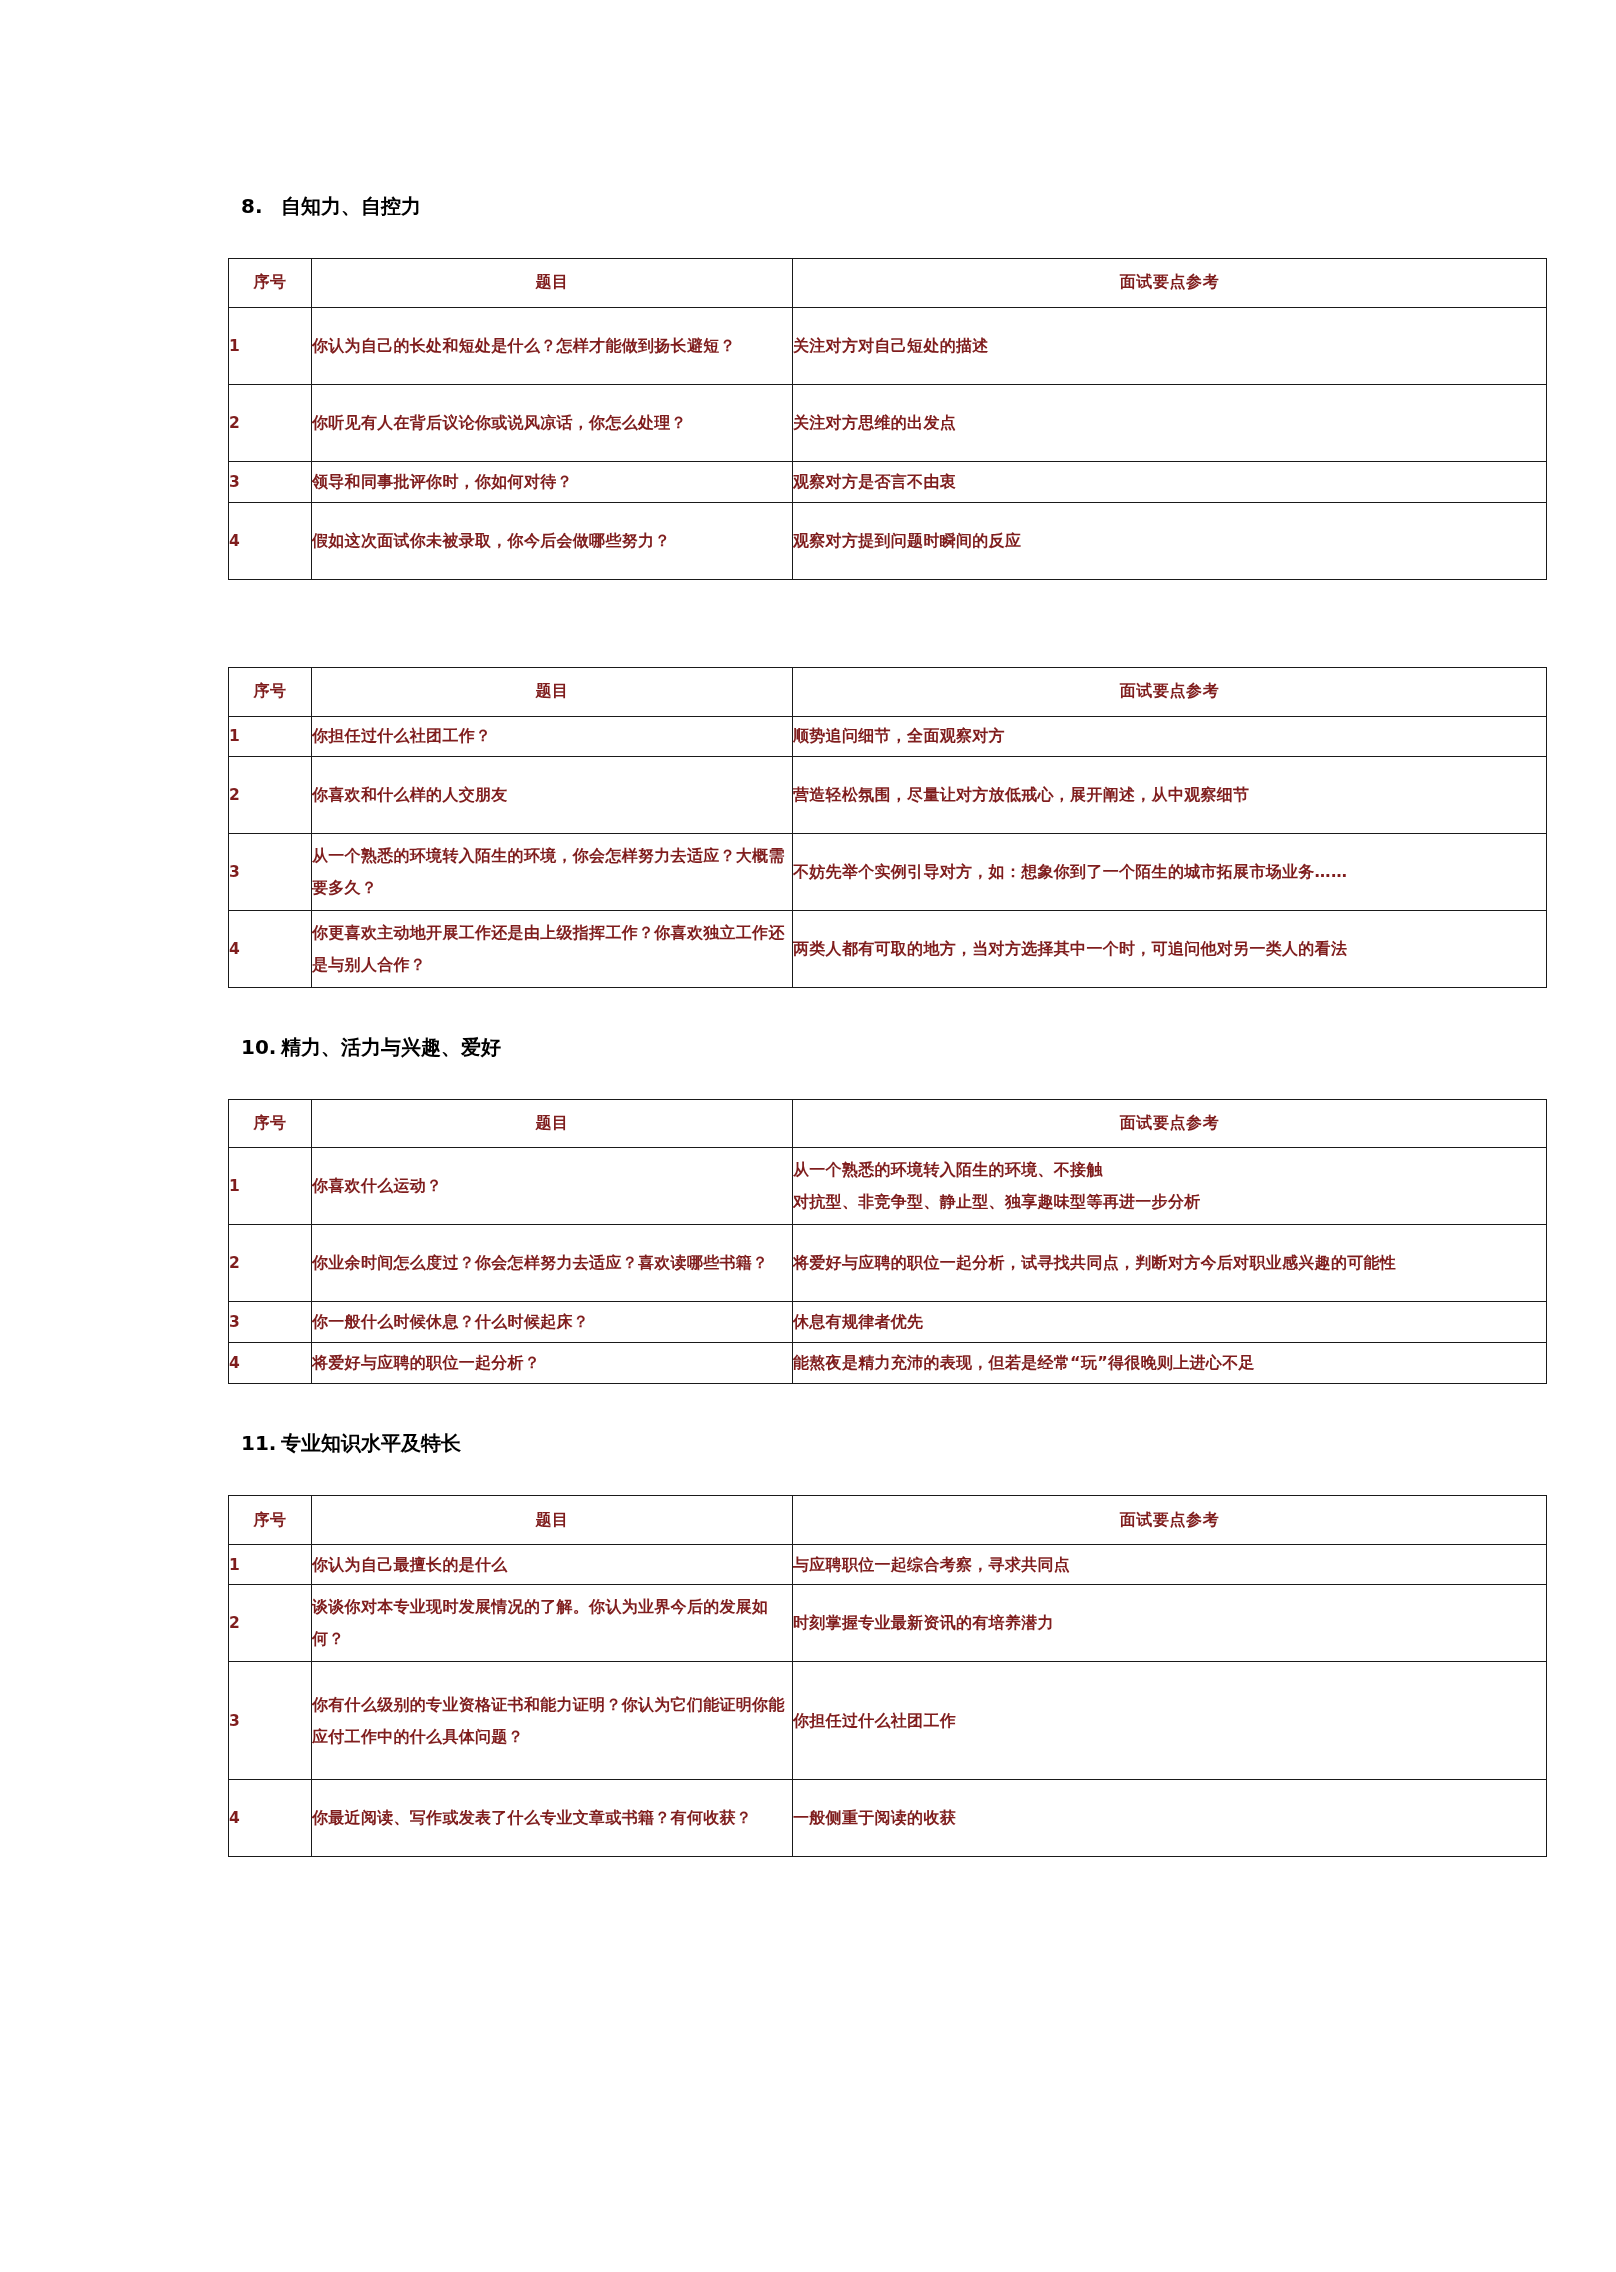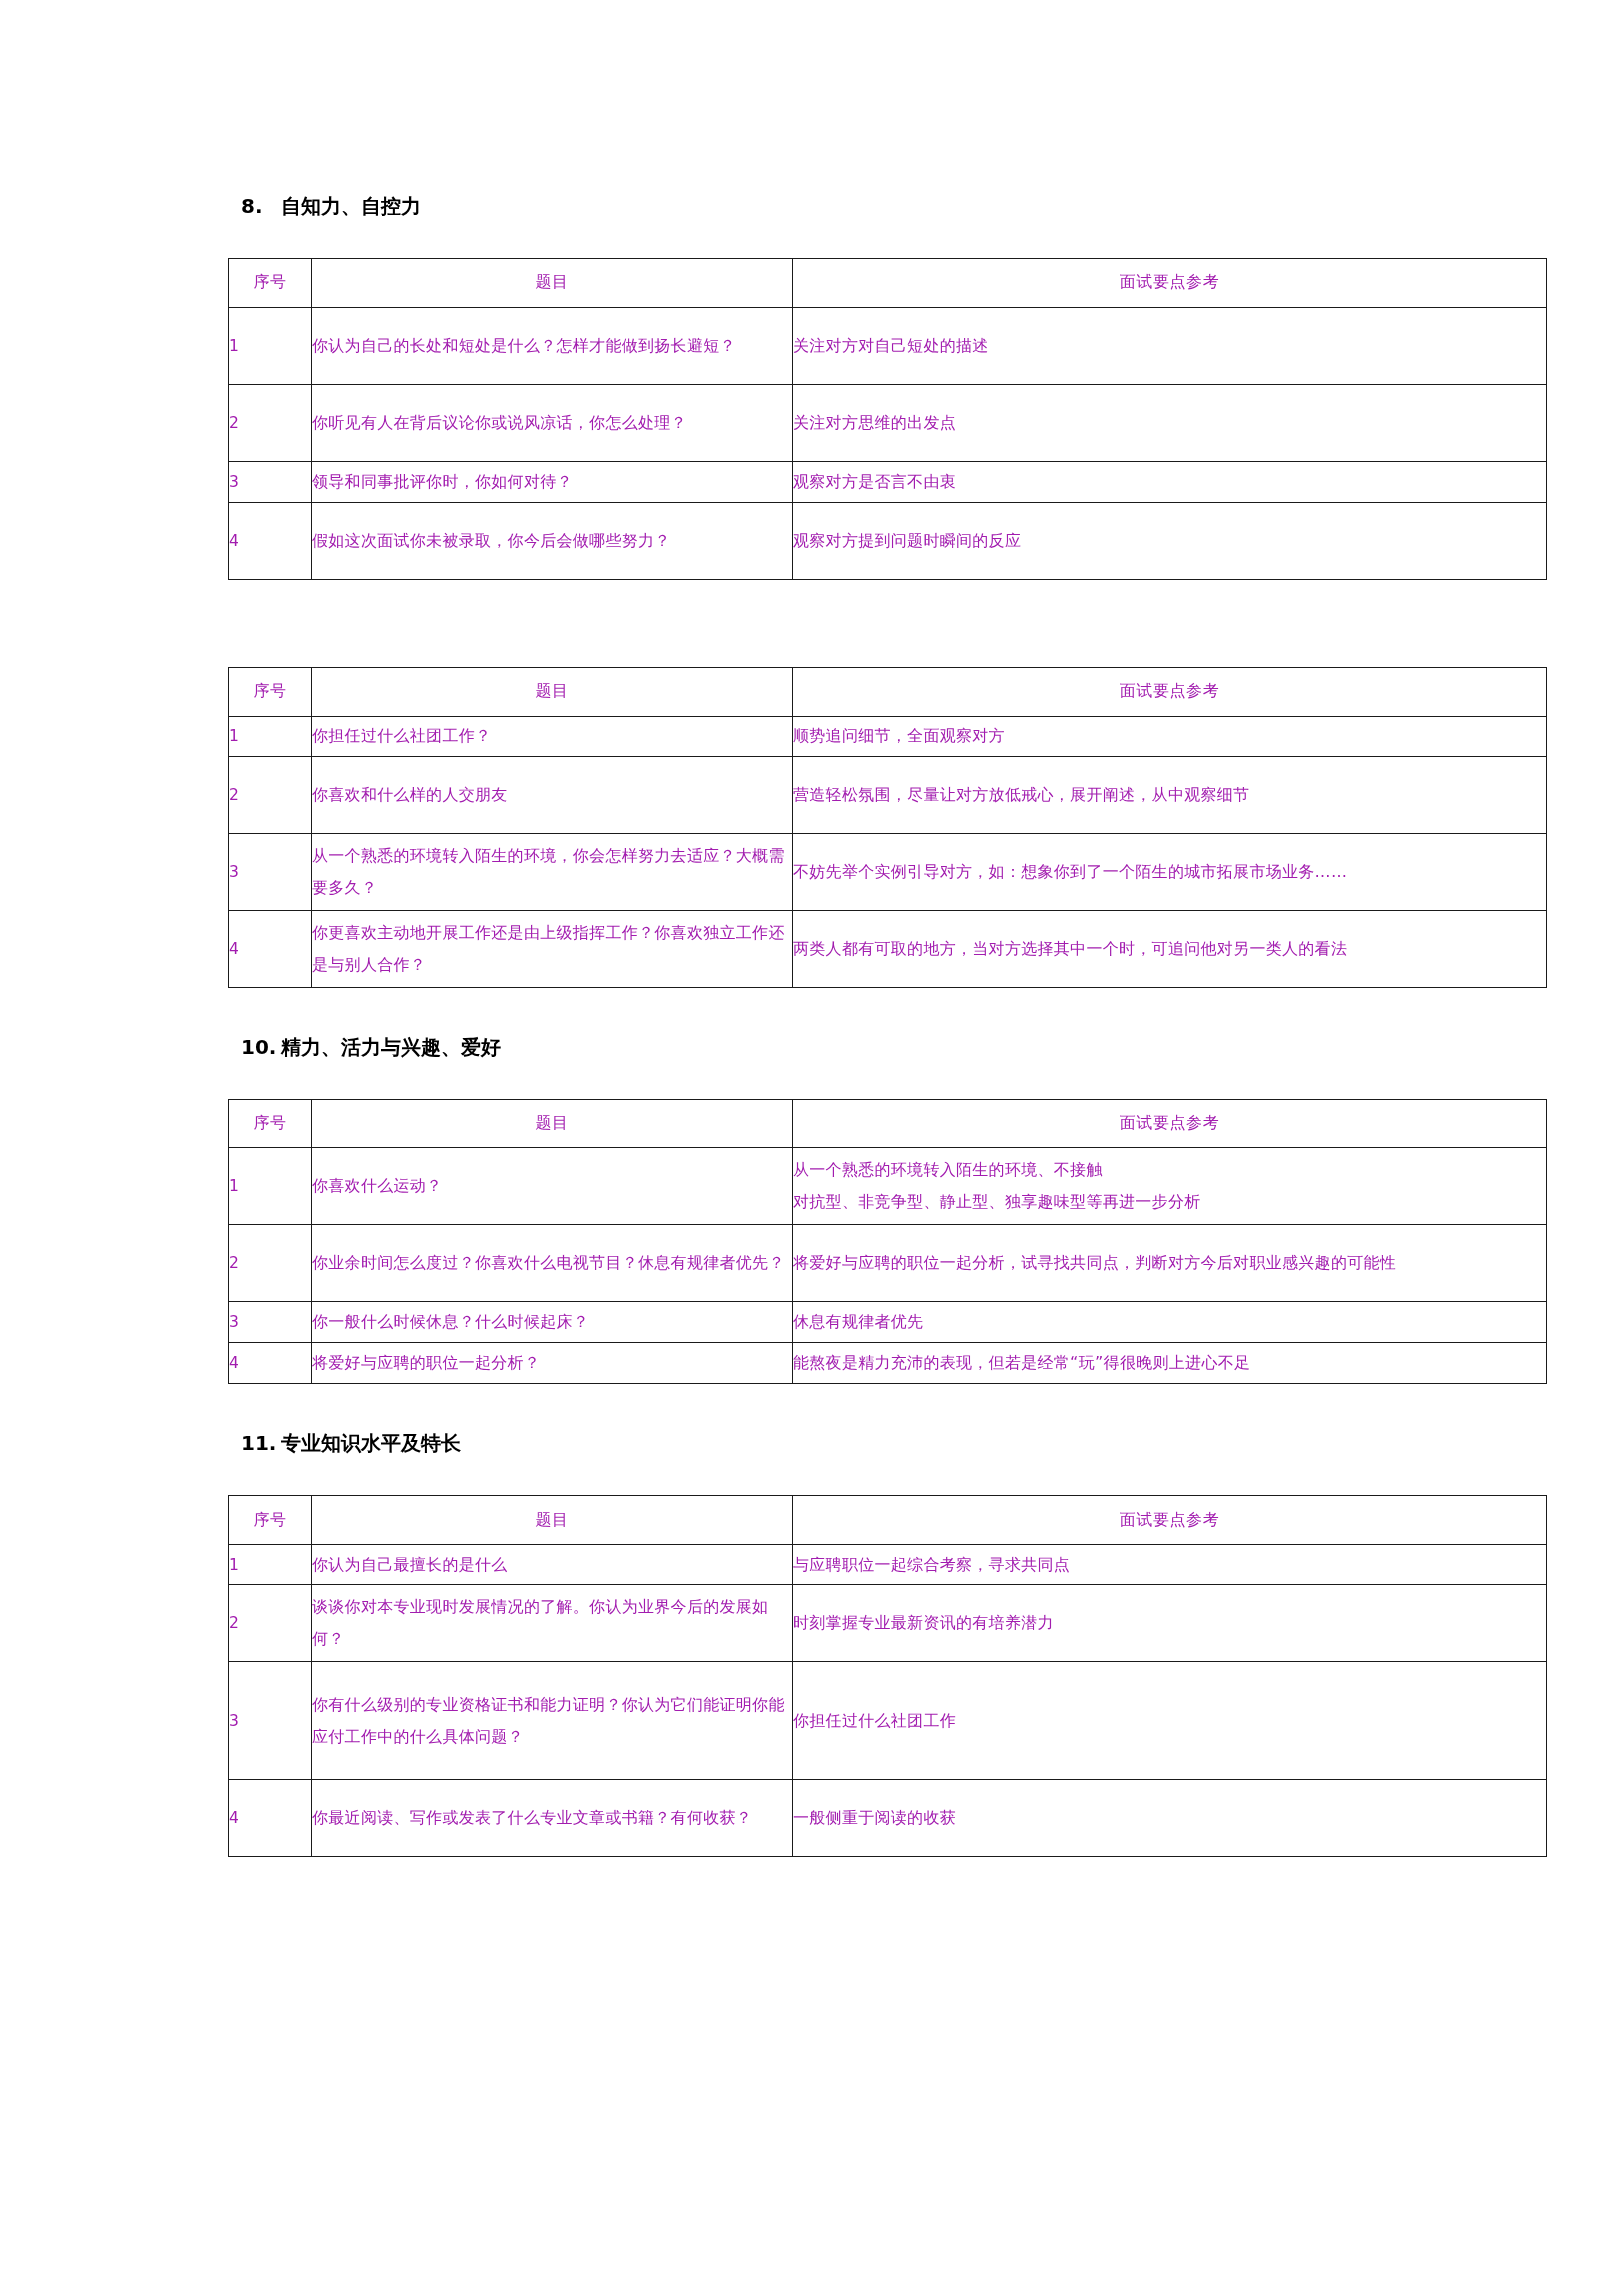--- a/index.html
+++ b/index.html
@@ -59,22 +59,22 @@
   }
   table.qtable col.c-seq { width: 83px; }
   table.qtable col.c-q   { width: 481px; }
   table.qtable col.c-p   { width: 754px; }
 
   table.qtable th,
   table.qtable td {
     border: 1.3px solid #1a1a1a;
     padding: 0;
     vertical-align: middle;
-    font-weight: normal;
-    color: #a21caf;
+    font-weight: bold;
+    color: #7f1d1d;
   }
 
   table.qtable thead th {
     text-align: center;
     height: 40px;
     font-size: 16px;
     padding: 3.9px 0;
     letter-spacing: 0.6px;
   }
 
@@ -231,21 +231,21 @@
         </thead>
         <tbody>
           <tr class="r1">
             <td class="seq">1</td>
             <td class="qcell">你喜欢什么运动？</td>
             <td class="pcell multiline">从一个熟悉的环境转入陌生的环境、不接触
 对抗型、非竞争型、静止型、独享趣味型等再进一步分析</td>
           </tr>
           <tr class="r2">
             <td class="seq">2</td>
-            <td class="qcell">你业余时间怎么度过？你喜欢什么电视节目？休息有规律者优先？</td>
+            <td class="qcell">你业余时间怎么度过？你会怎样努力去适应？喜欢读哪些书籍？</td>
             <td class="pcell">将爱好与应聘的职位一起分析，试寻找共同点，判断对方今后对职业感兴趣的可能性</td>
           </tr>
           <tr class="r3">
             <td class="seq">3</td>
             <td class="qcell">你一般什么时候休息？什么时候起床？</td>
             <td class="pcell">休息有规律者优先</td>
           </tr>
           <tr class="r4">
             <td class="seq">4</td>
             <td class="qcell">将爱好与应聘的职位一起分析？</td>

